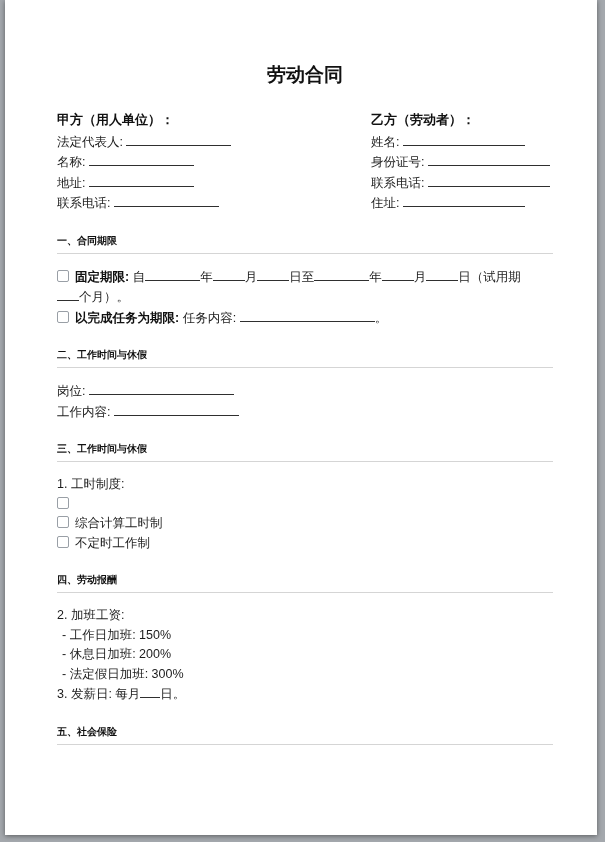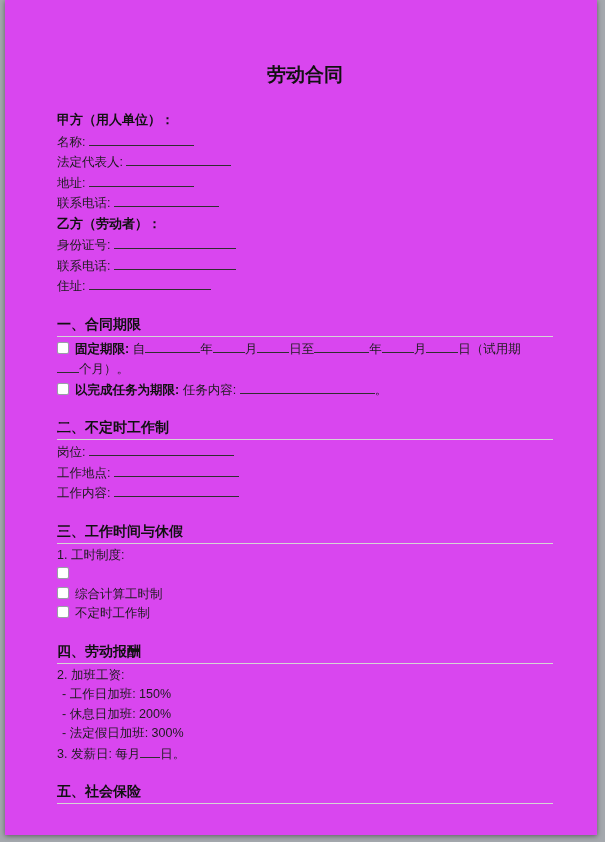--- a/index.html
+++ b/index.html
@@ -10,35 +10,35 @@
     overflow: hidden;
     background: #a4a8ad;
     font-family: "Liberation Sans", sans-serif;
   }
   .page {
     position: absolute;
     left: 5px;
     top: 0;
     width: 592px;
     height: 835px;
-    background: #d946ef;
+    background: #ffffff;
     box-shadow: 0 1px 5px rgba(0,0,0,0.45);
     box-sizing: border-box;
     padding: 64px 44px 0 52px;
     color: #1c1c1c;
   }
   h1.doc-title {
     font-size: 19px;
     line-height: 22px;
     font-weight: bold;
     text-align: center;
     margin: 0 0 24px 0;
     color: #111;
   }
-  .parties { display: flex; flex-direction: column; }
+  .parties { display: flex; }
   .party-a { width: 314px; }
   .party-b { flex: 1; }
   .party-heading {
     font-size: 13px;
     font-weight: bold;
     line-height: 19.5px;
     margin-bottom: 2px;
     color: #111;
   }
   .field-row { font-size: 12.5px; line-height: 19.5px; white-space: nowrap; }
@@ -54,30 +54,30 @@
   .b55  { width: 55px; }
   .b88  { width: 88px; }
   .b90  { width: 90px; }
   .b105 { width: 105px; }
   .b122 { width: 122px; }
   .b125 { width: 125px; }
   .b135 { width: 135px; }
   .b145 { width: 145px; }
   .section { margin-top: 20px; }
   h2.section-heading {
-    font-size: 14px;
+    font-size: 10px;
     font-weight: bold;
     line-height: 14px;
     margin: 0;
     padding-bottom: 5px;
     border-bottom: 1px solid #d5d5d5;
     color: #111;
   }
   .sbody {
-    margin-top: 2px;
+    margin-top: 13px;
     font-size: 12.5px;
     line-height: 19.5px;
   }
   .sbody p { margin: 0; white-space: nowrap; }
   .cb {
     display: inline-block;
     width: 10px;
     height: 10px;
     background: #fff;
     border: 1px solid #999fa6;
@@ -92,38 +92,42 @@
 <body>
 
 <div class="page">
 
   <h1 class="doc-title">劳动合同</h1>
 
   <div class="parties">
     <div class="party-a">
       <div class="party-heading">甲方（用人单位）：</div>
       <div class="field-row">
-        <span>名称:</span>
+        <span>法定代表人:</span>
         <span class="blank b105"></span>
       </div>
       <div class="field-row">
-        <span>法定代表人:</span>
+        <span>名称:</span>
         <span class="blank b105"></span>
       </div>
       <div class="field-row">
         <span>地址:</span>
         <span class="blank b105"></span>
       </div>
       <div class="field-row">
         <span>联系电话:</span>
         <span class="blank b105"></span>
       </div>
     </div>
     <div class="party-b">
       <div class="party-heading">乙方（劳动者）：</div>
+      <div class="field-row">
+        <span>姓名:</span>
+        <span class="blank b122"></span>
+      </div>
       <div class="field-row">
         <span>身份证号:</span>
         <span class="blank b122"></span>
       </div>
       <div class="field-row">
         <span>联系电话:</span>
         <span class="blank b122"></span>
       </div>
       <div class="field-row">
         <span>住址:</span>
@@ -135,24 +139,23 @@
   <div class="section">
     <h2 class="section-heading">一、合同期限</h2>
     <div class="sbody">
       <p><span class="cb"></span><b>固定期限:</b> <span>自</span><span class="blank b55"></span><span>年</span><span class="blank b32"></span><span>月</span><span class="blank b32"></span><span>日至</span><span class="blank b55"></span><span>年</span><span class="blank b32"></span><span>月</span><span class="blank b32"></span><span>日（试用期</span></p>
       <p><span class="blank b22"></span><span>个月）。</span></p>
       <p><span class="cb"></span><b>以完成任务为期限:</b> <span>任务内容:</span> <span class="blank b135"></span><span>。</span></p>
     </div>
   </div>
 
   <div class="section">
-    <h2 class="section-heading">二、不定时工作制</h2>
+    <h2 class="section-heading">二、工作时间与休假</h2>
     <div class="sbody">
       <p class="field-row"><span>岗位:</span> <span class="blank b145"></span></p>
-      <p class="field-row"><span>工作地点:</span> <span class="blank b125"></span></p>
       <p class="field-row"><span>工作内容:</span> <span class="blank b125"></span></p>
     </div>
   </div>
 
   <div class="section">
     <h2 class="section-heading">三、工作时间与休假</h2>
     <div class="sbody">
       <p>1. 工时制度:</p>
       <p><span class="cb"></span></p>
       <p><span class="cb"></span><span>综合计算工时制</span></p>

